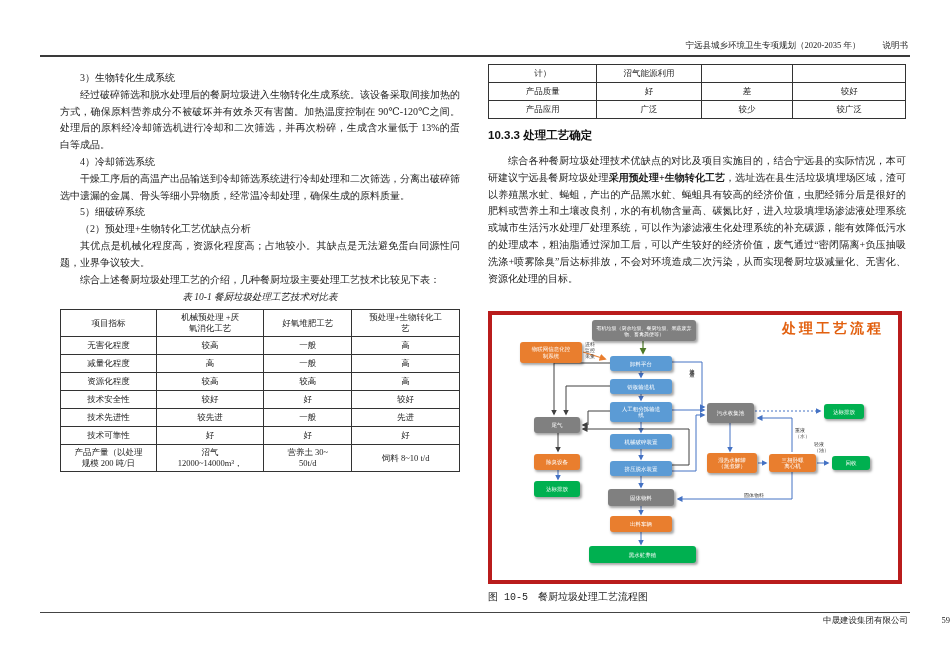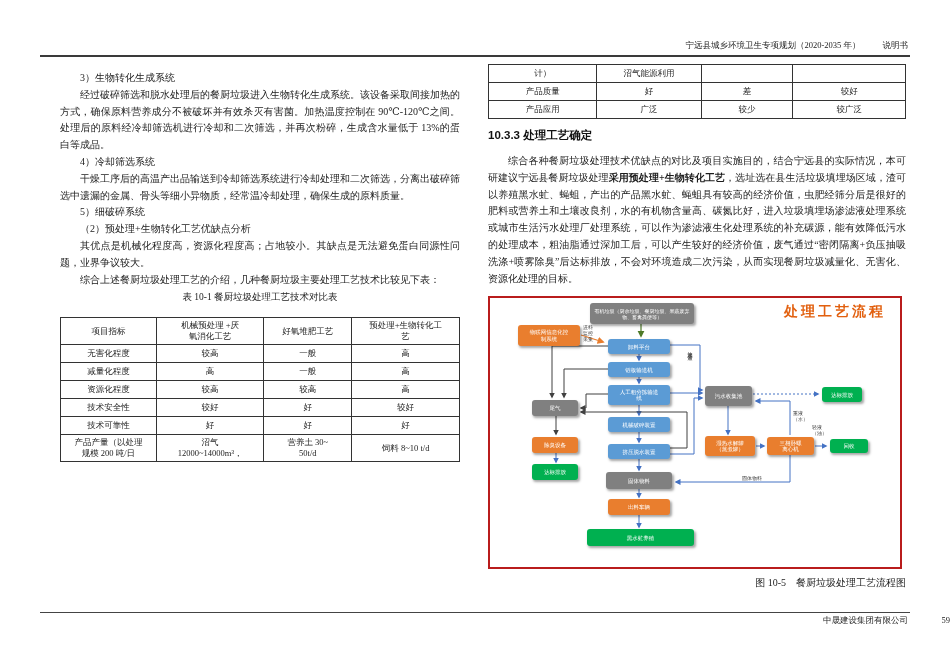--- a/index.html
+++ b/index.html
@@ -12,29 +12,29 @@
   .ftr-rule{position:absolute;top:612px;left:40px;right:40px;border-top:1px solid #444;}
   .ftr-page{position:absolute;top:615px;left:0;width:950px;text-align:right;font-size:8.5px;}
   .ftr-co{position:absolute;top:615px;right:42px;font-size:8.5px;margin-left:28px;}
   
   .col{position:absolute;font-size:10px;line-height:16.8px;text-align:justify;}
   .col-l{left:60px;top:70px;width:400px;}
   .col-r{left:488px;top:64px;width:418px;}
   p.body{margin:0;text-indent:2em;}
   p.sub{margin:0;text-indent:2em;}
   h2.sec{margin:9px 0 10px 0;font:bold 11.5px/15px "Liberation Sans","DejaVu Sans",sans-serif;color:#111;text-indent:0;}
-  .tbl-cap{margin:1px 0 11px 0;text-align:center;font-size:9.5px;}
-  .fig-cap{margin:6px 0 0 0;text-align:right;font-size:10px;}
+  .tbl-cap{margin:1px 0 3px 0;text-align:center;font-size:9.5px;font-style:italic;}
+  .fig-cap{margin:6px 0 0 0;text-align:left;font-size:10px;font-family:Liberation Mono, monospace;}
   
   table.doc-table{border-collapse:collapse;width:100%;table-layout:fixed;}
   table.doc-table th,table.doc-table td{border:1px solid #333;font-weight:normal;text-align:center;
       vertical-align:middle;font-size:8.5px;line-height:11px;padding:2px 2px;white-space:pre-line;}
   table.doc-table td{height:13px;}
   
-  .flow{position:relative;width:414px;height:273px;margin-top:9px;border:2px solid #b91c1c;
+  .flow{position:relative;width:414px;height:273px;margin-top:24px;border:4px solid #b91c1c;
         box-sizing:border-box;background:#fff;padding-left:20px;}
   .flow-title{position:absolute;top:5px;right:14px;z-index:2;
         font:bold 14px/16px "Liberation Sans","DejaVu Sans",sans-serif;letter-spacing:3px;color:#E2600F;}
   .fnode{position:absolute;z-index:2;display:flex;align-items:center;justify-content:center;
         text-align:center;color:#fff;font:5.5px/6.5px "Liberation Sans","DejaVu Sans",sans-serif;
         white-space:pre-line;border-radius:3px;box-shadow:1.5px 2px 2.5px rgba(0,0,0,.35);
         padding:1px;box-sizing:border-box;}
   .fnode.small{font-size:5px;line-height:6px;}
   .blue{background:#5B9BD5;}
   .orange{background:#E97E2E;}
@@ -98,20 +98,26 @@
         <td>资源化程度</td>
         <td>较高</td>
         <td>较高</td>
         <td>高</td>
       </tr>
       <tr>
         <td>技术安全性</td>
         <td>较好</td>
         <td>好</td>
         <td>较好</td>
+      </tr>
+      <tr>
+        <td>技术先进性</td>
+        <td>较先进</td>
+        <td>一般</td>
+        <td>先进</td>
       </tr>
       <tr>
         <td>技术可靠性</td>
         <td>好</td>
         <td>好</td>
         <td>好</td>
       </tr>
       <tr>
         <td>产品产量（以处理
 规模 200 吨/日</td>

